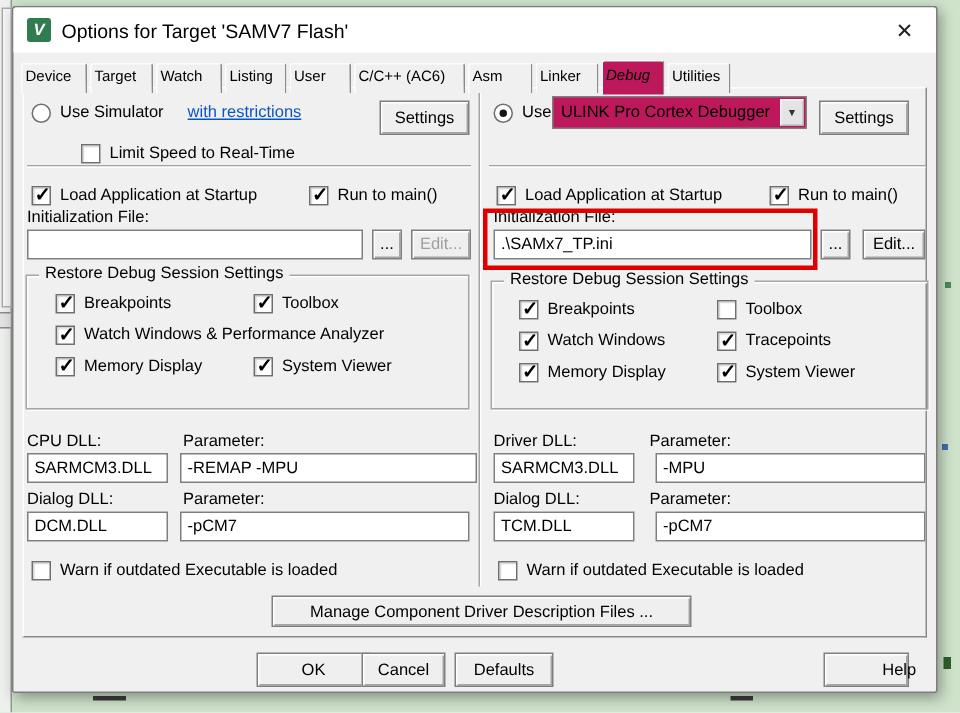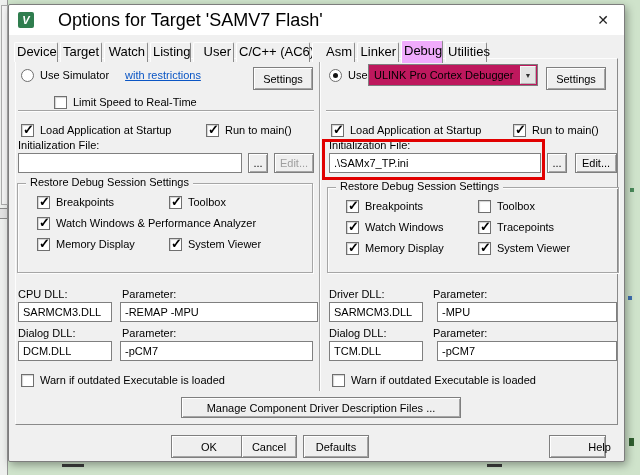--- a/index.html
+++ b/index.html
@@ -13,29 +13,29 @@
   .bgmark{position:absolute;background:#3c3c3c;}
   .bgdot{position:absolute;width:4px;height:4px;}
 
   
   .dialog{position:absolute;left:8px;top:4px;width:617px;height:458px;background:#f0f0f0;
           border:1px solid #7d7d7d;border-radius:2px;box-shadow:2px 3px 9px rgba(0,0,0,.35);box-sizing:border-box;}
   .titlebar{position:absolute;left:0;top:0;right:0;height:30px;background:#ffffff;display:flex;align-items:center;
             padding-left:9px;border-radius:2px 2px 0 0;}
   .app-icon{width:16px;height:16px;background:#2f7d4e;color:#fff;font-size:11px;font-weight:bold;
             text-align:center;line-height:16px;border-radius:2px;flex:none;font-style:italic;}
-  .title{margin-left:24px;font-size:18px;}
+  .title{margin-left:7px;font-size:13px;}
   .close{position:absolute;right:12px;top:6px;width:18px;height:18px;text-align:center;line-height:18px;font-size:14px;color:#222;}
 
   
   .tabstrip{position:absolute;left:5px;top:34px;display:flex;gap:2px;align-items:flex-end;height:23px;z-index:3;}
-  .tab{box-sizing:border-box;height:20px;line-height:17px;text-align:right;font-size:13px;background:#f0f0f0;
+  .tab{box-sizing:border-box;height:20px;line-height:17px;text-align:left;font-size:10px;background:#f0f0f0;
        border:1px solid #8a8a8a;border-bottom:none;border-top-color:#fdfdfd;border-left-color:#fdfdfd;
        padding:0 2px;white-space:nowrap;border-radius:2px 2px 0 0;}
-  .tab.active{height:23px;line-height:20px;z-index:4;margin-bottom:-1px;background:#f0abfc;}
+  .tab.active{height:23px;line-height:20px;z-index:4;margin-bottom:-1px;background:#be185d;font-style:italic;}
 
   
   .pane{position:absolute;left:6px;top:53px;width:603px;height:367px;background:#f0f0f0;box-sizing:border-box;
         border:1px solid #8a8a8a;border-top-color:#fdfdfd;border-left-color:#fdfdfd;z-index:1;}
   .vdiv{position:absolute;left:303px;top:2px;width:0;height:330px;border-left:1px solid #a3a3a3;border-right:1px solid #fdfdfd;}
   .hsep{position:absolute;height:0;border-top:1px solid #a3a3a3;border-bottom:1px solid #fdfdfd;}
 
   
   .row{position:absolute;display:flex;align-items:center;gap:6px;height:14px;}
   .lbl{font-size:11px;white-space:nowrap;}

